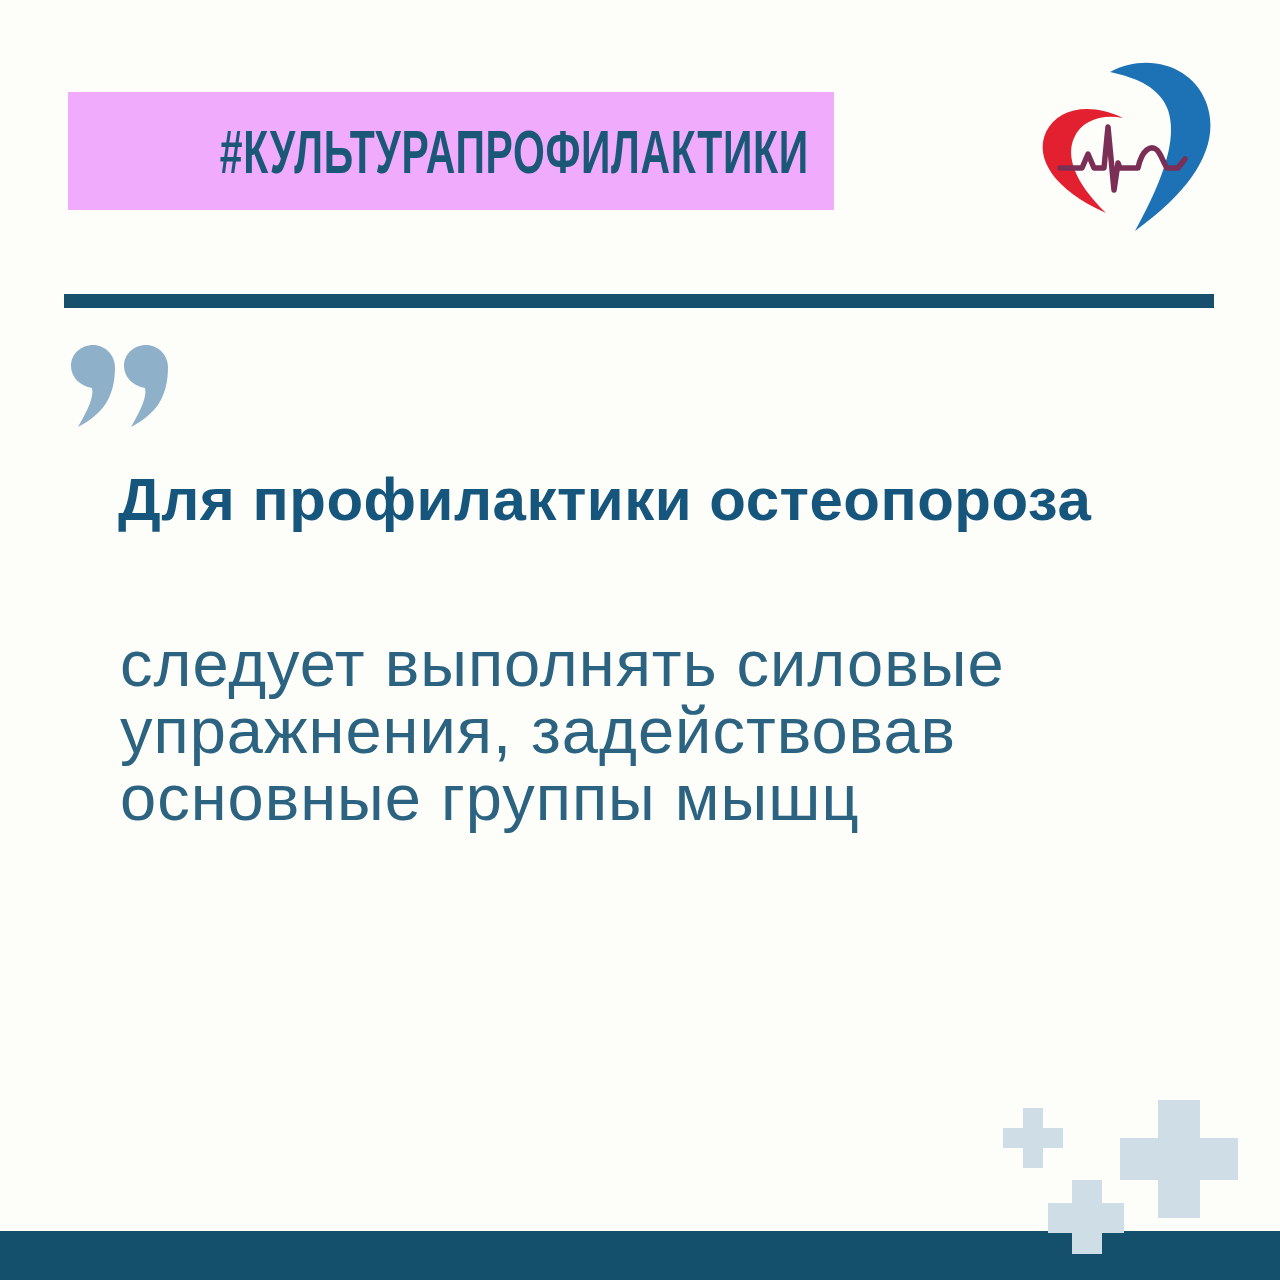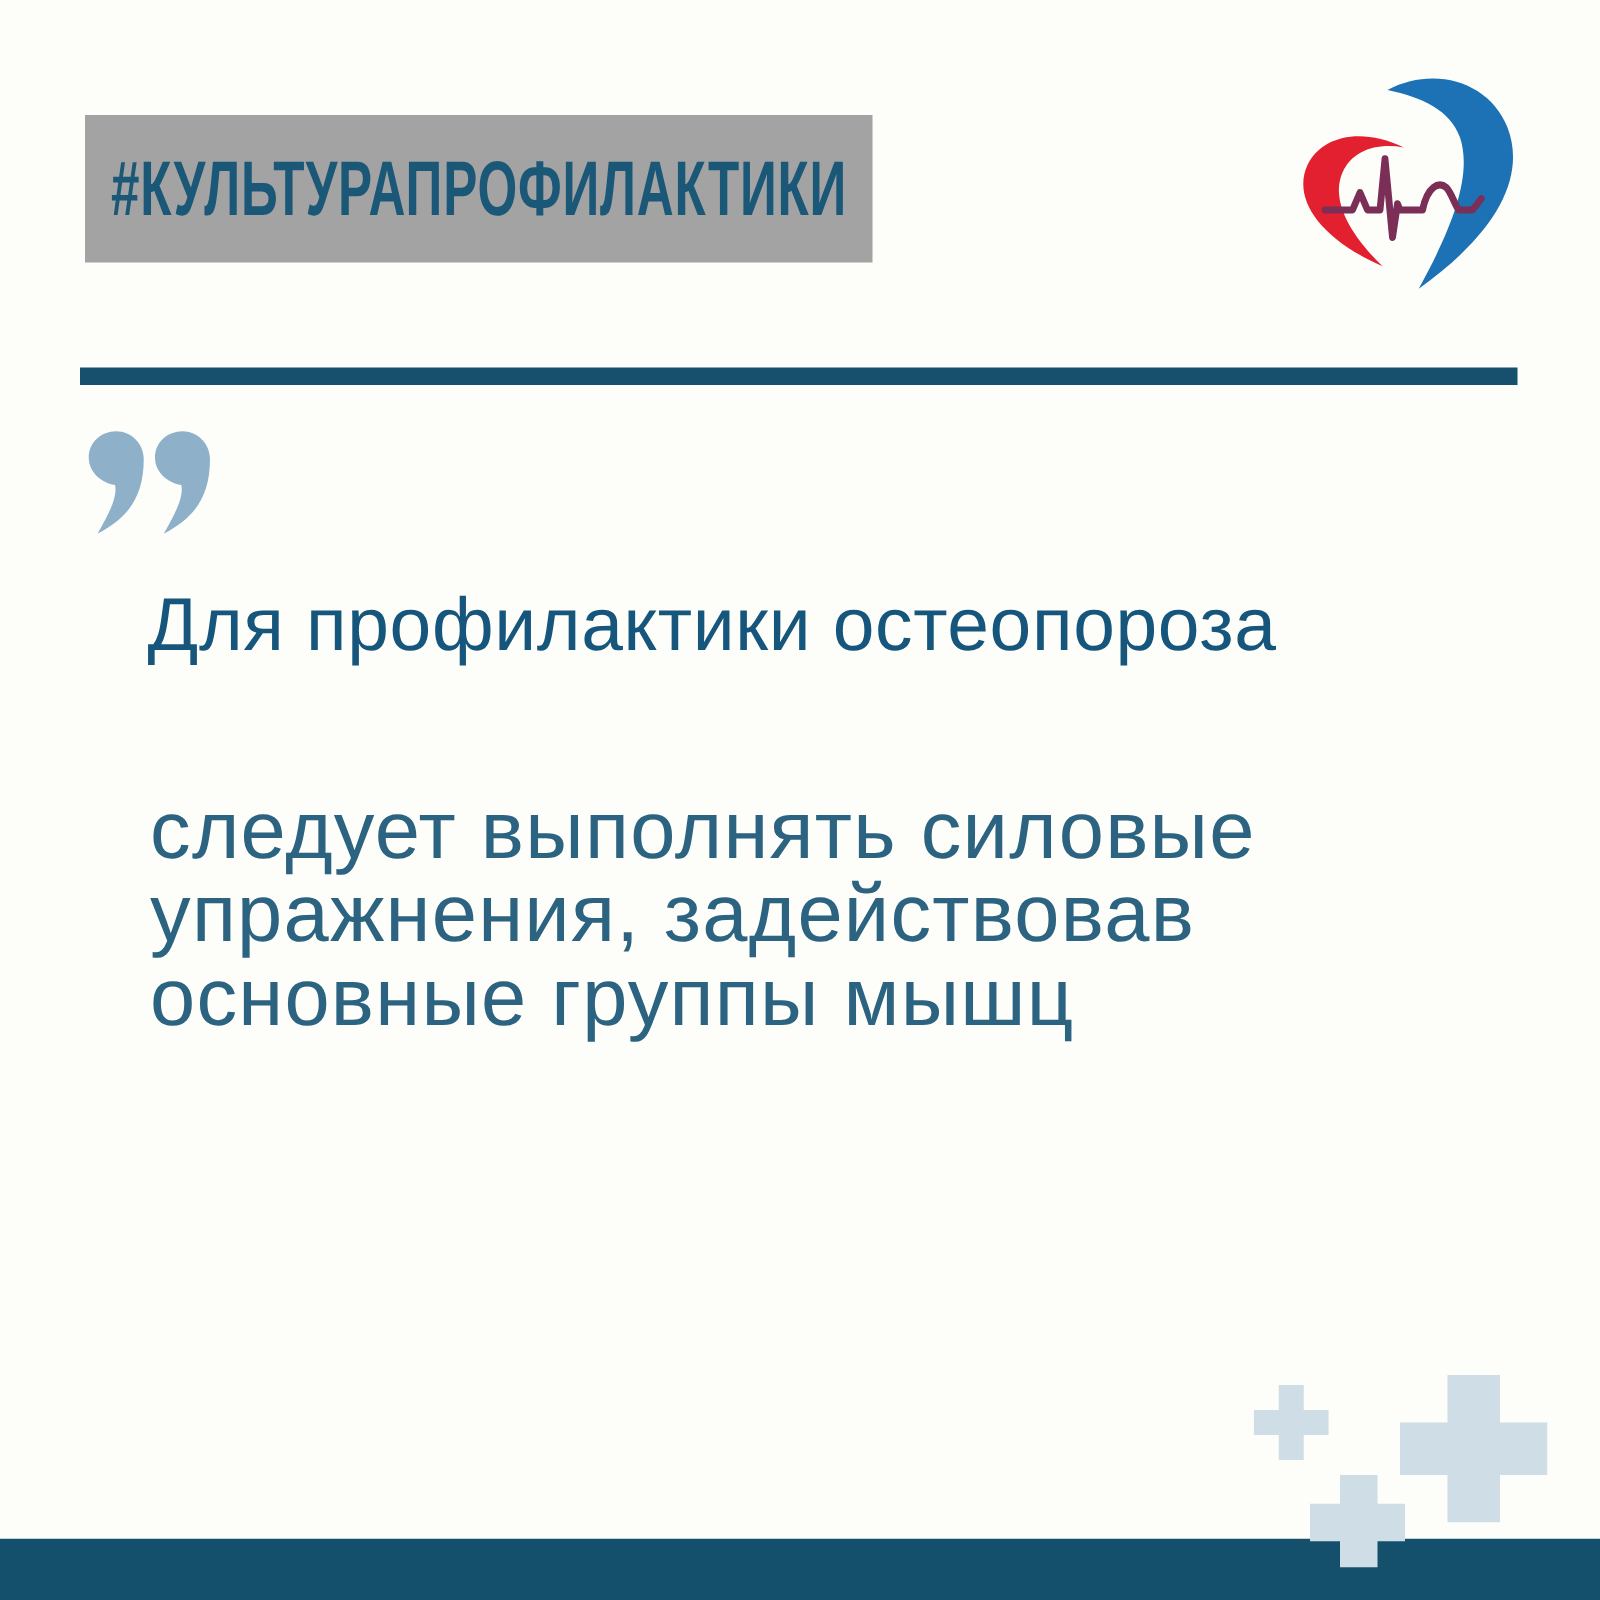--- a/index.html
+++ b/index.html
@@ -2,34 +2,34 @@
 <html><head>
 <meta charset="utf-8">
 <style>
   html,body{margin:0;padding:0;}
   body{
     width:1280px;height:1280px;position:relative;overflow:hidden;
     background:#fdfdfa;
     font-family:"Liberation Sans", sans-serif;
   }
   .badge{
-    position:absolute;left:68px;top:92px;width:630px;height:118px;
-    background:#a3a3a3;display:flex;align-items:center;justify-content:center;
+    position:absolute;left:68px;top:92px;width:766px;height:118px;
+    background:#f0abfc;display:flex;align-items:center;justify-content:flex-start;
   }
   .badge span{
     display:inline-block;white-space:nowrap;
     font-size:62px;font-weight:bold;color:#1b5878;letter-spacing:1px;
     transform:scaleX(0.66);transform-origin:center;
   }
   .logo{position:absolute;left:1030px;top:50px;width:190px;height:190px;}
   .divider{position:absolute;left:64px;top:294px;width:1150px;height:14px;background:#16506d;}
   .quote{position:absolute;left:70px;top:344px;width:100px;height:84px;}
   .heading{
     position:absolute;left:118px;top:462px;width:1040px;
-    font-size:60px;font-weight:normal;line-height:76px;color:#16567c;
+    font-size:60px;font-weight:bold;line-height:76px;color:#16567c;
     letter-spacing:0.5px;
   }
   .bodytext{
     position:absolute;left:120px;top:630px;width:1040px;
     font-size:65px;font-weight:normal;line-height:67px;color:#2b6380;
     letter-spacing:1px;
   }
   .bodytext .hl{color:#e21a2d;}
   .bodytext .dot{color:#16567c;font-weight:bold;}
   .band{position:absolute;left:0;top:1231px;width:1280px;height:49px;background:#14506b;z-index:1;}

